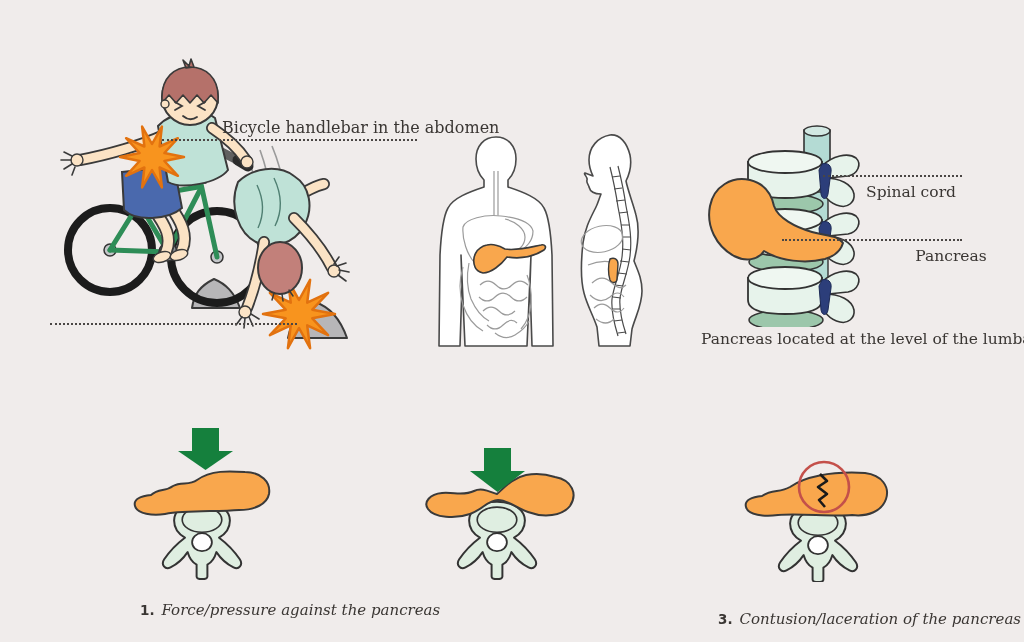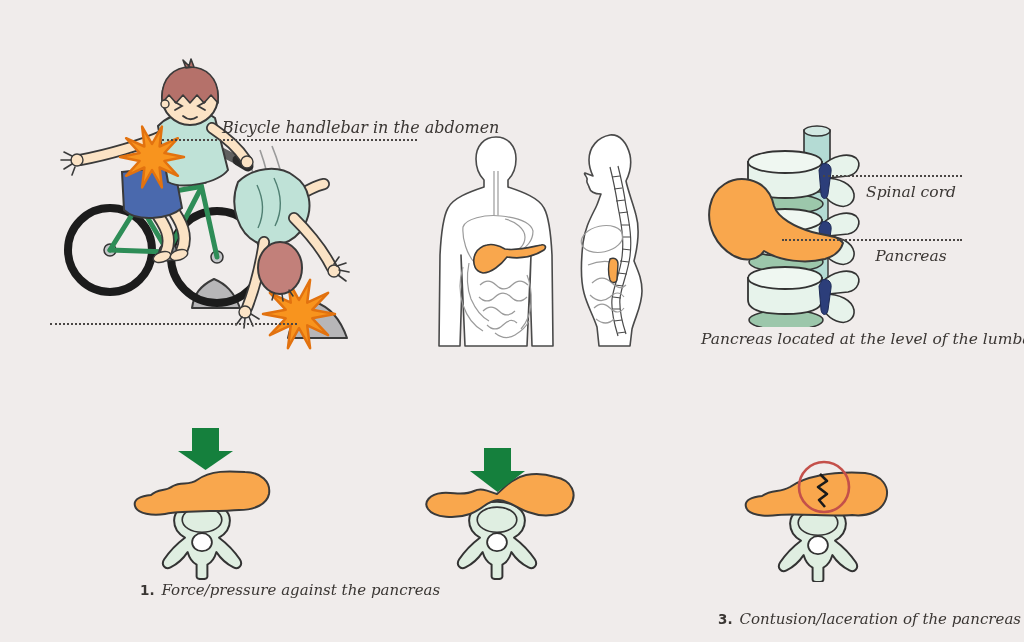--- a/index.html
+++ b/index.html
@@ -3,21 +3,21 @@
 <meta charset="utf-8">
 <style>
   html,body{margin:0;padding:0;}
   .canvas{
     position:relative;width:1024px;height:642px;
     background:#f0eceb;overflow:hidden;
     font-family:"DejaVu Serif", serif;color:#3a3633;
   }
   .abs{position:absolute;}
   .lbl{
-    font-style:italic;font-size:16px;line-height:21px;color:#3a3633;
+    font-size:16px;line-height:21px;color:#3a3633;
     white-space:nowrap;z-index:6;
   }
   .lbl-sm{font-size:15.5px;}
   .leader{
     border-top:2px dotted #4a4644;height:0;z-index:5;
   }
   .step-caption{
     z-index:6;white-space:nowrap;font-size:15px;font-style:italic;
   }
   .step-num{
@@ -184,21 +184,21 @@
       </g>
     </g>
 
     <path d="M50,58 C32,54 14,64 10,84 C6,104 16,124 34,134 C46,140 58,138 64,129 C80,139 105,142 125,137 C135,134 141,128 143,121 C138,113 126,114 112,110 C95,105 78,96 74,84 C71,70 62,61 50,58 Z" fill="#f9a74d" stroke="#3a3a3a" stroke-width="2" stroke-linejoin="round"></path>
   </svg>
 
   <div class="abs leader" style="left:823px;top:175px;width:139px;"></div>
   <div class="abs lbl lbl-sm t-right" style="left:860px;top:182px;width:102px;">Spinal cord</div>
 
   <div class="abs leader" style="left:782px;top:239px;width:180px;"></div>
-  <div class="abs lbl lbl-sm t-right" style="left:860px;top:246px;width:102px;">Pancreas</div>
+  <div class="abs lbl lbl-sm t-right" style="left:900px;top:246px;width:102px;">Pancreas</div>
 
   <div class="abs lbl lbl-sm" style="left:701px;top:329px;">Pancreas located at the level of the lumbar spine</div>
 
   <svg class="abs illu" style="left:125px;top:422px;" width="250" height="160" viewBox="0 0 250 160">
     <g fill="#15803d">
       <rect x="67" y="6" width="27" height="24"></rect>
       <polygon points="53,29 108,29 80.5,48"></polygon>
     </g>
     <g transform="translate(77,122) scale(0.9)">
       <path d="M0,-47 C18,-47 31,-38 31,-26 C31,-17 26,-11 19,-7 C27,-1 36,8 42,17 C46,23 41,29 35,26 C27,22 20,15 16,9 C14,16 10,21 6,23 L6,36 C6,40 -6,40 -6,36 L-6,23 C-10,21 -14,16 -16,9 C-20,15 -27,22 -35,26 C-41,29 -46,23 -42,17 C-36,8 -27,-1 -19,-7 C-26,-11 -31,-17 -31,-26 C-31,-38 -18,-47 0,-47 Z" fill="#dfeee1" stroke="#333" stroke-width="2.2" stroke-linejoin="round"></path>
@@ -225,20 +225,20 @@
     <g transform="translate(118,122) scale(0.9)">
       <path d="M0,-47 C18,-47 31,-38 31,-26 C31,-17 26,-11 19,-7 C27,-1 36,8 42,17 C46,23 41,29 35,26 C27,22 20,15 16,9 C14,16 10,21 6,23 L6,36 C6,40 -6,40 -6,36 L-6,23 C-10,21 -14,16 -16,9 C-20,15 -27,22 -35,26 C-41,29 -46,23 -42,17 C-36,8 -27,-1 -19,-7 C-26,-11 -31,-17 -31,-26 C-31,-38 -18,-47 0,-47 Z" fill="#dfeee1" stroke="#333" stroke-width="2.2" stroke-linejoin="round"></path>
       <ellipse cx="0" cy="-27" rx="22" ry="14" fill="none" stroke="#333" stroke-width="1.8"></ellipse>
       <ellipse cx="0" cy="-2" rx="11" ry="10" fill="#ffffff" stroke="#333" stroke-width="2"></ellipse>
     </g>
     <path d="M165,48 C182,50 190,62 186,74 C182,86 168,92 152,90 C132,92 100,88 78,90 C64,92 48,90 46,82 C44,75 52,72 62,71 C72,64 80,68 90,62 C104,52 130,46 165,48 Z" fill="#f9a74d" stroke="#3a3a3a" stroke-width="2" stroke-linejoin="round"></path>
     <path d="M120,49 L127,56 L118,62 L127,69 L119,75 L125,82" stroke="#1a1a1a" stroke-width="2.6" fill="none" stroke-linejoin="round"></path>
     <circle cx="124" cy="62" r="25" fill="none" stroke="#c4504a" stroke-width="2.6"></circle>
   </svg>
 
-  <div class="abs step-caption" style="left:140px;top:581px;">
+  <div class="abs step-caption" style="left:140px;top:601px;">
     <span class="step-num">1.</span><span>Force/pressure against the pancreas</span>
   </div>
   <div class="abs step-caption" style="left:718px;top:610px;">
     <span class="step-num">3.</span><span>Contusion/laceration of the pancreas</span>
   </div>
 
 </div>
 
 </body></html>

